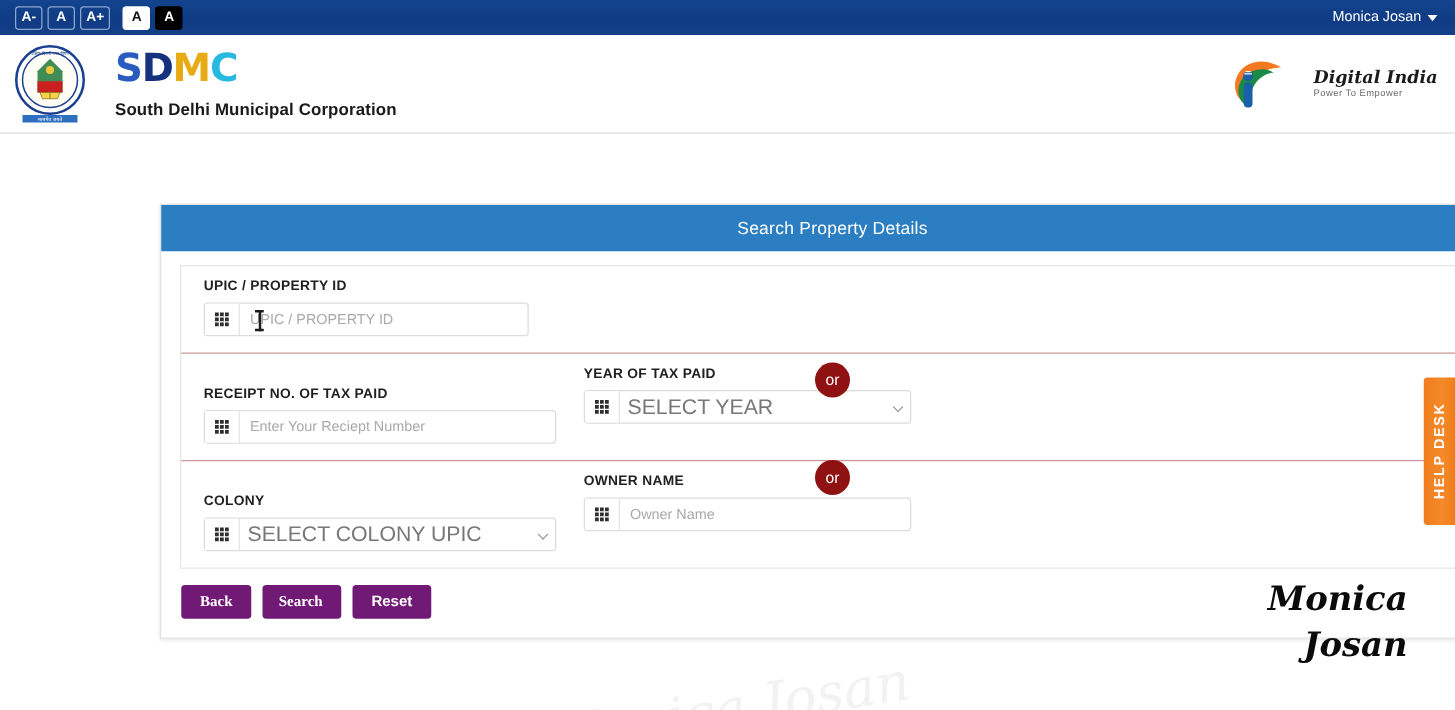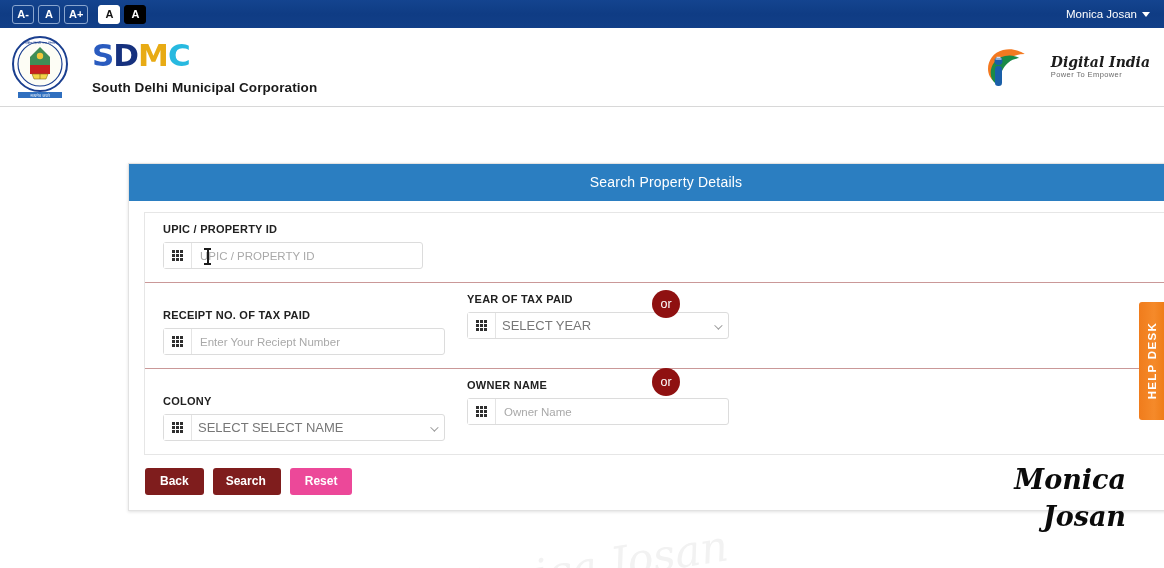--- a/index.html
+++ b/index.html
@@ -156,21 +156,21 @@
     color: #5a5a5a;
     padding: 0 8px;
     background: transparent;
     font-family: "Liberation Sans", sans-serif;
   }
   .in-field::placeholder { color: #a9a9a9; }
   .sel-field {
     flex: 1;
     border: none;
     outline: none;
-    font-size: 13px;
+    font-size: 17px;
     color: #777777;
     padding: 0 6px;
     background: transparent;
     -webkit-appearance: none;
     appearance: none;
     font-family: "Liberation Sans", sans-serif;
   }
   .chev {
     position: absolute;
     right: 8px; top: 50%;
@@ -203,22 +203,22 @@
     border: none;
     border-radius: 3px;
     color: #ffffff;
     font-size: 12px;
     font-weight: bold;
     padding: 7px 15px;
     cursor: pointer;
     font-family: "Liberation Sans", sans-serif;
     line-height: 1.1;
   }
-  .btn-blue { background: #7f1d1d; }
-  .btn-green { background: #ec4899; }
+  .btn-blue { background: #701a75; font-family: Liberation Serif, serif; }
+  .btn-green { background: #701a75; }
   .btn-spacer { margin-left: auto; padding-left: 13px; }
   .btn + .btn { margin-left: 9px; }
 
   
   .helpdesk {
     position: absolute;
     right: 0; top: 195px;
     width: 25px; height: 118px;
     background: linear-gradient(90deg, #f07c1c 0%, #f58a2a 60%, #ef7d18 100%);
     color: #ffffff;
@@ -408,21 +408,21 @@
                       <i></i>
                       <i></i>
                       <i></i>
                       <i></i>
                       <i></i>
                       <i></i>
                       <i></i>
                       <i></i>
                     </span>
                 </span>
-                <div class="sel-field" style="display:flex;align-items:center;">SELECT SELECT NAME</div>
+                <div class="sel-field" style="display:flex;align-items:center;">SELECT COLONY UPIC</div>
                 <span class="chev"></span>
               </div>
             </div>
             <div class="fgroup half2">
               <div class="flabel">OWNER NAME</div>
               <div class="inputwrap">
                 <span class="in-addon">
                   <span class="grid-icon">
                       <i></i>
                       <i></i>

